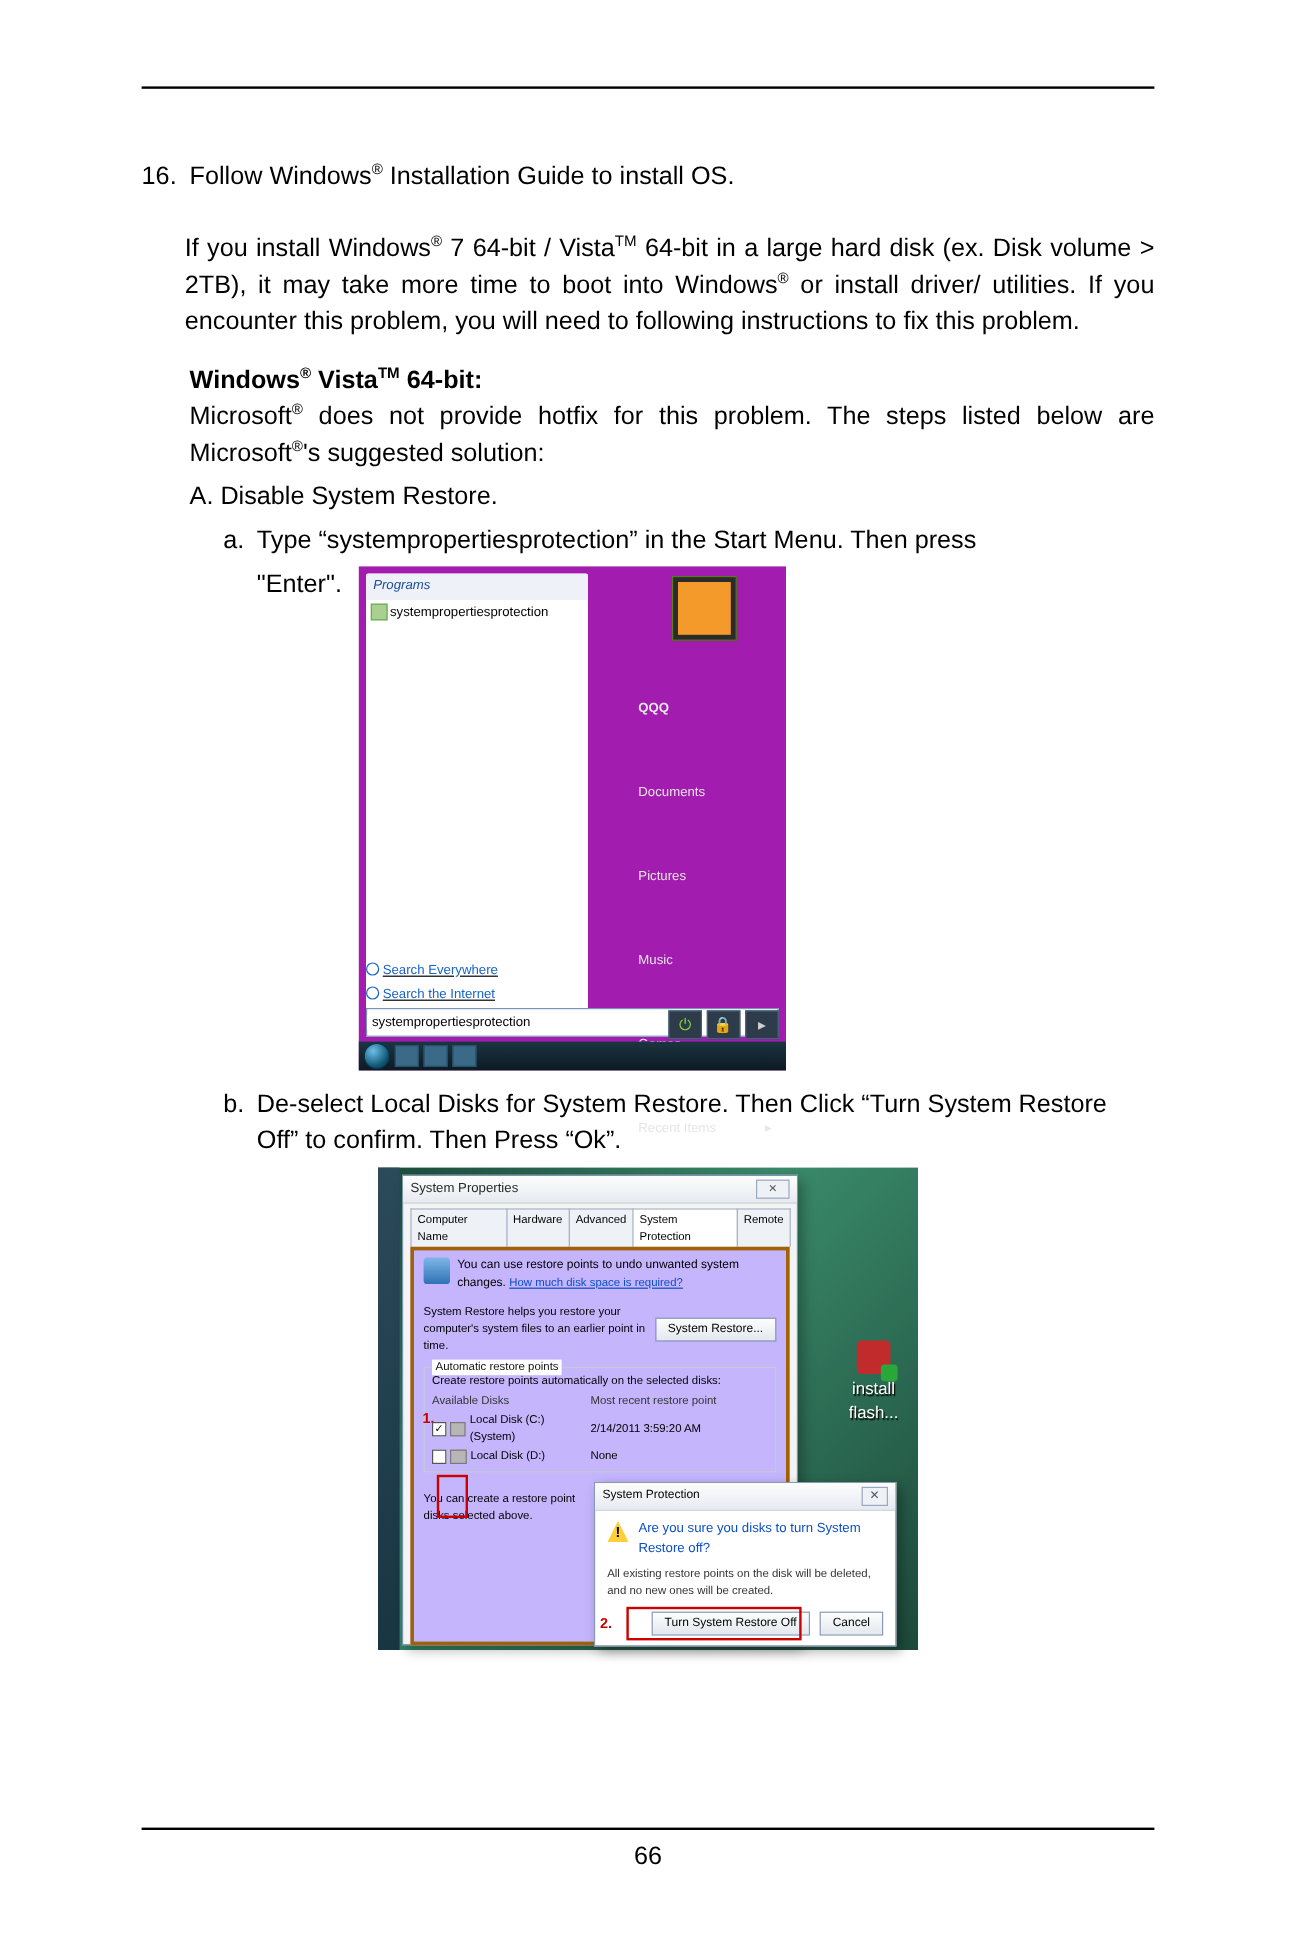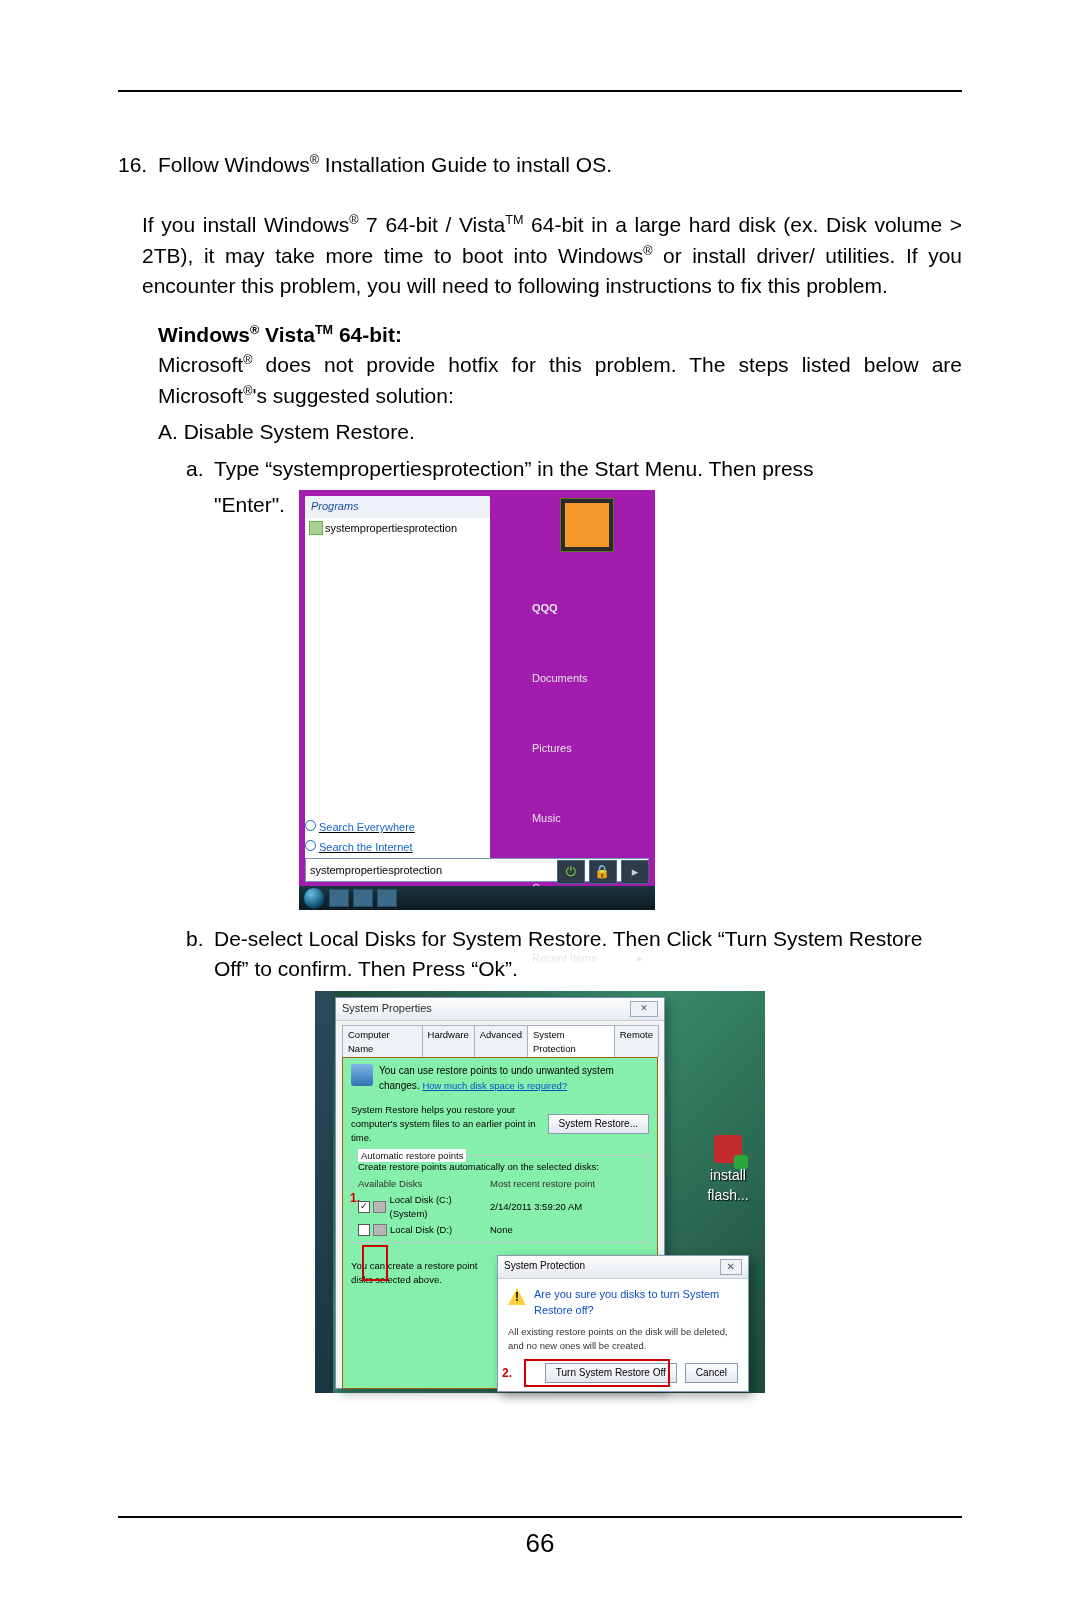--- a/index.html
+++ b/index.html
@@ -1,17 +1,17 @@
 <!DOCTYPE html>
 <html><head>
 <meta charset="utf-8">
 <style>
   html,body{margin:0;padding:0;background:#fff;}
   body{font-family:Arial,Helvetica,sans-serif;color:#000;}
-  .page{width:1080px;height:1619px;position:relative;box-sizing:border-box;padding:90px 118px 60px 118px;}
+  .page{width:1080px;height:1619px;position:relative;box-sizing:border-box;padding:72px 118px 60px 118px;}
   .rule{border:none;border-top:2px solid #000;margin:0;}
   .content{margin-top:58px;font-size:21px;line-height:1.45;}
   .sup{font-size:0.6em;vertical-align:super;}
   .item16{display:flex;margin-bottom:30px;}
   .num{min-width:40px;}
   .para{margin-top:10px;text-align:justify;}
   .sect-head{font-weight:bold;margin-top:18px;}
   .sect-body{text-align:justify;}
   .stepA{margin-top:6px;}
   .step-a{display:flex;margin-left:28px;margin-top:6px;}
@@ -52,21 +52,21 @@
   .fig2 .install-btn .iico{width:28px;height:28px;background:#c22b2b;border-radius:4px;margin:0 auto;position:relative;}
   .fig2 .install-btn .iico::after{content:"";position:absolute;right:-6px;bottom:-6px;width:14px;height:14px;background:#2aa63a;border-radius:3px;}
   .fig2 .install-btn .lbl{color:#fff;font-size:14px;margin-top:2px;text-shadow:1px 1px 1px #000;}
   .fig2 .sysprop{position:absolute;left:20px;top:6px;width:328px;height:390px;background:#f4f4f4;border:1px solid #7a94b6;box-shadow:4px 4px 10px rgba(0,0,0,.3);}
   .fig2 .titlebar{height:22px;background:linear-gradient(#fdfdfd,#e6eaf1);border-bottom:1px solid #c8cfda;display:flex;align-items:center;padding:0 6px;font-size:11px;color:#2a2a2a;}
   .fig2 .titlebar .sp{flex:1;}
   .fig2 .titlebar .cls{width:26px;height:14px;border:1px solid #9aa9bd;background:#eef1f6;text-align:center;font-size:9px;line-height:13px;color:#555;}
   .fig2 .tabs{display:flex;margin:4px 6px 0 6px;font-size:9.5px;}
   .fig2 .tabs .tab{border:1px solid #a8b3c4;border-bottom:none;padding:2px 5px;background:#eef1f6;margin-right:-1px;}
   .fig2 .tabs .tab.active{background:#fff;}
-  .fig2 .tabbody{margin:0 6px 6px 6px;border:1px solid #a16207;background:#86efac;padding:6px 8px;height:332px;box-sizing:border-box;position:relative;}
+  .fig2 .tabbody{margin:0 6px 6px 6px;border:3px solid #a16207;background:#c4b5fd;padding:6px 8px;height:332px;box-sizing:border-box;position:relative;}
   .fig2 .info1{display:flex;gap:6px;}
   .fig2 .info1 .ico{width:22px;height:22px;background:linear-gradient(#7fb6e8,#2f72b5);border-radius:3px;flex-shrink:0;}
   .fig2 .link{color:#0b4fc4;text-decoration:underline;font-size:9.5px;}
   .fig2 .info2{margin:6px 0 0 28px;font-size:9.5px;}
   .fig2 .restore-row{display:flex;align-items:center;margin-top:10px;gap:8px;font-size:9.5px;}
   .fig2 .restore-row .l{flex:1;}
   .fig2 .winbtn{border:1px solid #8a9ab2;background:linear-gradient(#fdfdfd,#e3e8ef);padding:2px 10px;font-size:10px;white-space:nowrap;}
   .fig2 .group{border:1px solid #c4cbd6;margin-top:10px;padding:4px 6px 6px 6px;position:relative;}
   .fig2 .group .legend{position:absolute;top:-7px;left:6px;background:#fff;padding:0 3px;font-size:9.5px;color:#111;}
   .fig2 .group .desc{font-size:9.5px;margin-bottom:4px;}
@@ -88,37 +88,37 @@
   .fig2 .popover .pb{padding:8px 10px;}
   .fig2 .popover .q{color:#0b4fc4;font-size:11px;display:flex;gap:8px;}
   .fig2 .popover .warn-ico{width:18px;height:18px;background:#ffcf3a;clip-path:polygon(50% 0,100% 100%,0 100%);position:relative;flex-shrink:0;}
   .fig2 .popover .warn-ico::after{content:"!";position:absolute;left:0;right:0;text-align:center;top:2px;color:#000;font-weight:bold;font-size:12px;}
   .fig2 .popover .note{font-size:9.5px;margin-top:6px;color:#333;}
   .fig2 .popover .btns{display:flex;justify-content:flex-end;gap:8px;margin-top:10px;position:relative;}
   .fig2 .popover .rednum.n2{left:-6px;top:2px;position:absolute;}
   .fig2 .popover .redbox.r2{left:16px;top:-4px;width:142px;height:24px;}
   .footer{position:absolute;left:118px;right:118px;bottom:60px;text-align:center;}
   .footer .rule{margin-bottom:10px;}
-  .pagenum{font-size:26px;}
+  .pagenum{font-size:21px;}
 </style>
 </head>
 <body>
 
 <div class="page">
   <hr class="rule">
 
   <div class="content">
     <div class="item16">
       <div class="num">16.</div>
       <div>
         <span>Follow Windows</span><span class="sup">®</span><span> Installation Guide to install OS.</span>
       </div>
     </div>
 
-    <div class="para" style="margin-left:24px;">
+    <div class="para" style="margin-left:36px;">
       <span>If you install Windows</span><span class="sup">®</span><span> 7 64-bit / Vista</span><span class="sup">TM</span><span> 64-bit in a large hard disk (ex. Disk volume &gt; 2TB), it may take more time to boot into Windows</span><span class="sup">®</span><span> or install driver/ utilities. If you encounter this problem, you will need to following instructions to fix this problem.</span>
     </div>
 
     <div class="sect-head" style="margin-left:40px;">
       <span>Windows</span><span class="sup">®</span><span> Vista</span><span class="sup">TM</span><span> 64-bit:</span>
     </div>
     <div class="sect-body" style="margin-left:40px;">
       <span>Microsoft</span><span class="sup">®</span><span> does not provide hotfix for this problem. The steps listed below are Microsoft</span><span class="sup">®</span><span>'s suggested solution:</span>
     </div>
 

